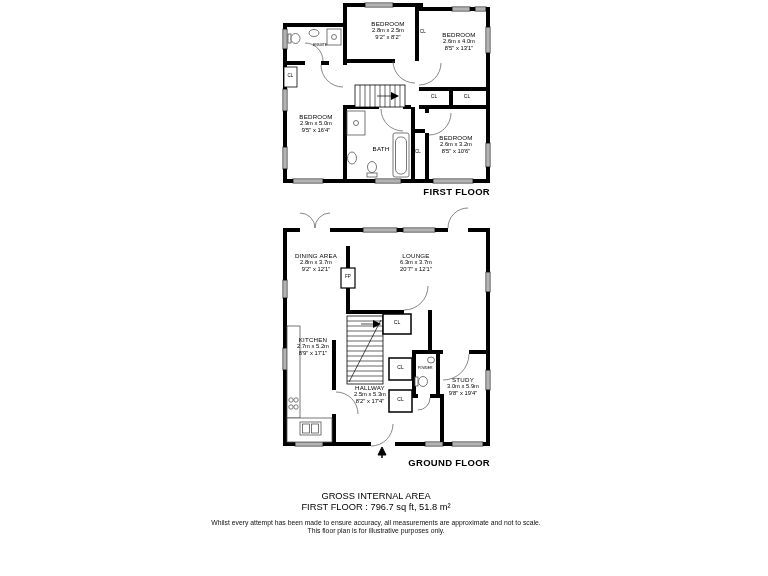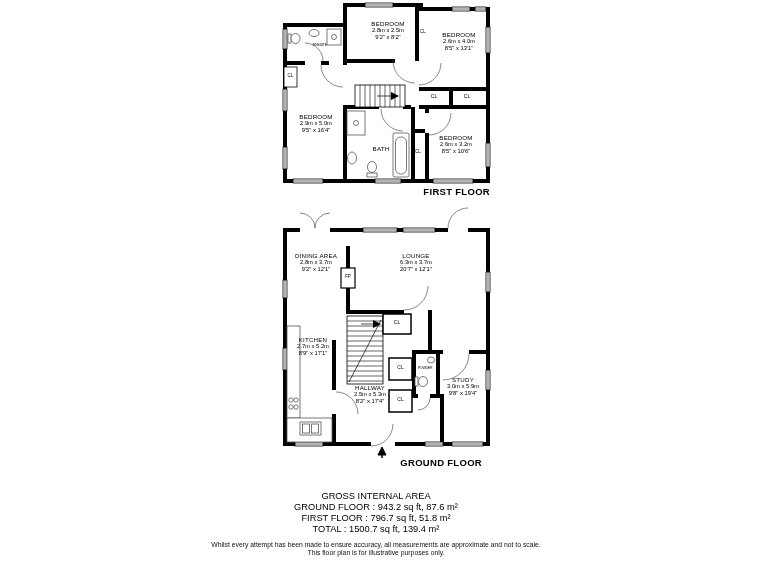--- a/index.html
+++ b/index.html
@@ -206,24 +206,22 @@
     <div class="rn">STUDY</div>
     <div class="rd">3.0m x 5.9m</div>
     <div class="rd">9'8" x 19'4"</div>
   </div>
   <div class="nano" style="left:130px;top:158px;width:24px;">POWDER</div>
   <div class="micro" style="left:58px;top:66px;width:14px;">FP</div>
   <div class="tiny" style="left:100px;top:111px;width:28px;">CL</div>
   <div class="tiny" style="left:106px;top:156px;width:23px;">CL</div>
   <div class="tiny" style="left:106px;top:188px;width:23px;">CL</div>
 </div>
-<div class="floor-title" style="left:275px;top:457px;width:207px;">GROUND FLOOR</div>
+<div class="floor-title" style="left:283px;top:457px;width:207px;">GROUND FLOOR</div>
 
 <div class="footer" style="top:491px;">
   <div class="gia">GROSS INTERNAL AREA</div>
-  <div class="gia">GROUND FLOOR : 943.2 sq ft, 87.6 m²</div>
   <div class="gia">FIRST FLOOR : 796.7 sq ft, 51.8 m²</div>
-  <div class="gia">TOTAL : 1500.7 sq ft, 139.4 m²</div>
   <div class="disc">
     <div>Whilst every attempt has been made to ensure accuracy, all measurements are approximate and not to scale.</div>
     <div>This floor plan is for illustrative purposes only.</div>
   </div>
 </div>
 
 </body></html>

